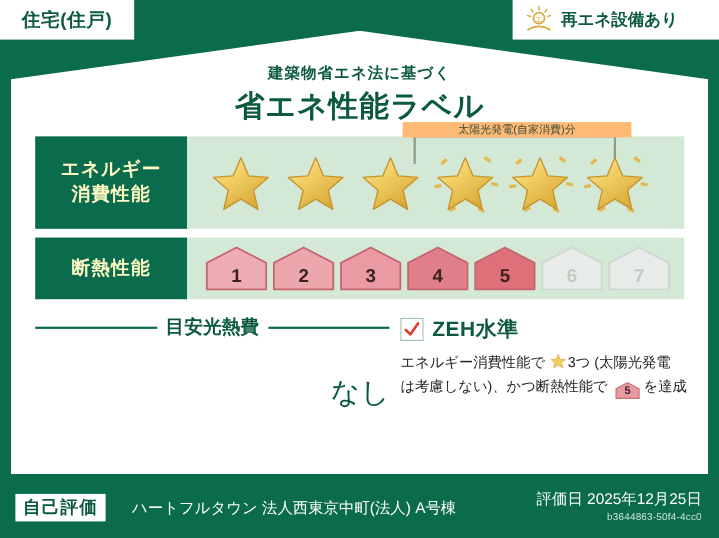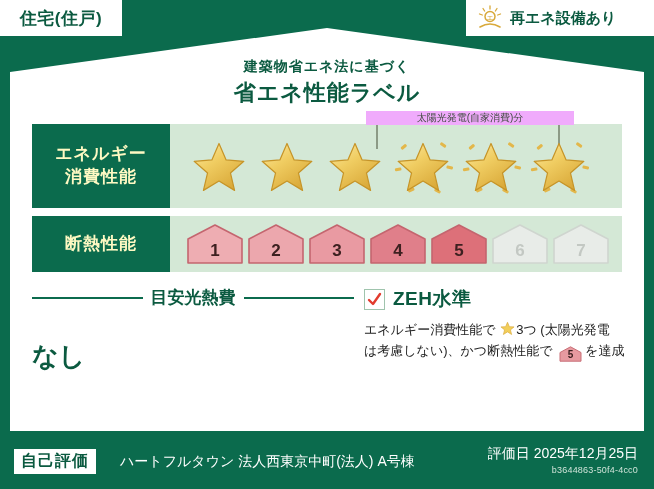--- a/index.html
+++ b/index.html
@@ -27,21 +27,21 @@
   
   .card{
     position:absolute;left:10px;top:28px;width:634px;height:403px;
     background:#ffffff;
     clip-path:polygon(0 44px, 50% 0, 100% 44px, 100% 100%, 0 100%);
   }
   .card-title-wrap{
     position:absolute;left:0;top:30px;width:634px;text-align:center;
   }
   .title-sub{font-size:14px;font-weight:bold;color:#0b5a40;letter-spacing:1px;}
-  .title-main{font-size:22px;font-weight:bold;color:#0b5a40;letter-spacing:1px;margin-top:2px;}
+  .title-main{font-size:27px;font-weight:bold;color:#0b5a40;letter-spacing:1px;margin-top:2px;}
 
   
   .rows{position:absolute;left:22px;top:96px;width:590px;}
   .perf-row{display:flex;height:84px;background:#d4e8d6;margin-bottom:8px;position:relative;}
   .perf-row.insul{height:56px;}
   .row-key{
     width:138px;flex:0 0 138px;background:#0b6b4d;color:#fef9c3;
     display:flex;flex-direction:column;align-items:center;justify-content:center;
     font-size:17px;font-weight:bold;line-height:1.35;letter-spacing:1px;
   }
@@ -50,21 +50,21 @@
   
   .stars{display:flex;align-items:center;gap:2px;margin-left:16px;}
   .star-cell{position:relative;width:66px;height:66px;display:flex;align-items:center;justify-content:center;}
   .star-cell svg{width:60px;height:60px;display:block;}
   .solar-bracket{
     position:absolute;left:206px;top:-1px;width:184px;height:26px;
     border:2px solid #8c9a86;border-bottom:none;box-sizing:border-box;
   }
   .solar-bracket-label{
     position:absolute;left:196px;top:-13px;width:204px;text-align:center;
-    font-size:10px;color:#3c4a3c;background:#f0abfc;padding:0 2px;white-space:nowrap;
+    font-size:10px;color:#3c4a3c;background:#fdba74;padding:0 2px;white-space:nowrap;
   }
 
   
   .houses{display:flex;align-items:center;gap:3px;margin-left:16px;}
   .house{
     position:relative;width:58px;height:42px;display:flex;align-items:flex-end;
     justify-content:center;
   }
   .house svg{position:absolute;inset:0;width:58px;height:42px;}
   .house span{position:relative;font-size:17px;font-weight:bold;padding-bottom:4px;}
@@ -75,21 +75,21 @@
     position:absolute;left:24px;top:6px;font-size:30px;font-weight:bold;
     color:rgba(90,110,95,.30);letter-spacing:4px;pointer-events:none;white-space:nowrap;
   }
 
   
   .lower{position:absolute;left:22px;top:258px;width:600px;display:flex;}
   .cost-box{width:322px;flex:0 0 322px;}
   .cost-head{display:flex;align-items:center;gap:8px;justify-content:center;}
   .cost-head .ln{flex:1;height:2px;background:#0b6b4d;}
   .cost-head .tl{font-size:17px;font-weight:bold;color:#0b5a40;white-space:nowrap;}
-  .cost-val{text-align:left;font-size:26px;font-weight:bold;color:#0b5a40;margin-top:30px;}
+  .cost-val{text-align:right;font-size:26px;font-weight:normal;color:#0b5a40;margin-top:30px;}
 
   .zeh-box{flex:1;padding-left:10px;box-sizing:border-box;}
   .zeh-head{display:flex;align-items:center;gap:8px;}
   .chk{
     width:19px;height:19px;flex:0 0 19px;border:1px solid #9fc4ad;background:#fff;
     display:flex;align-items:center;justify-content:center;
   }
   .chk svg{width:15px;height:15px;}
   .zeh-title{font-size:19px;font-weight:bold;color:#0b5a40;letter-spacing:.5px;}
   .zeh-desc{font-size:13px;color:#222;line-height:1.62;margin-top:7px;}

